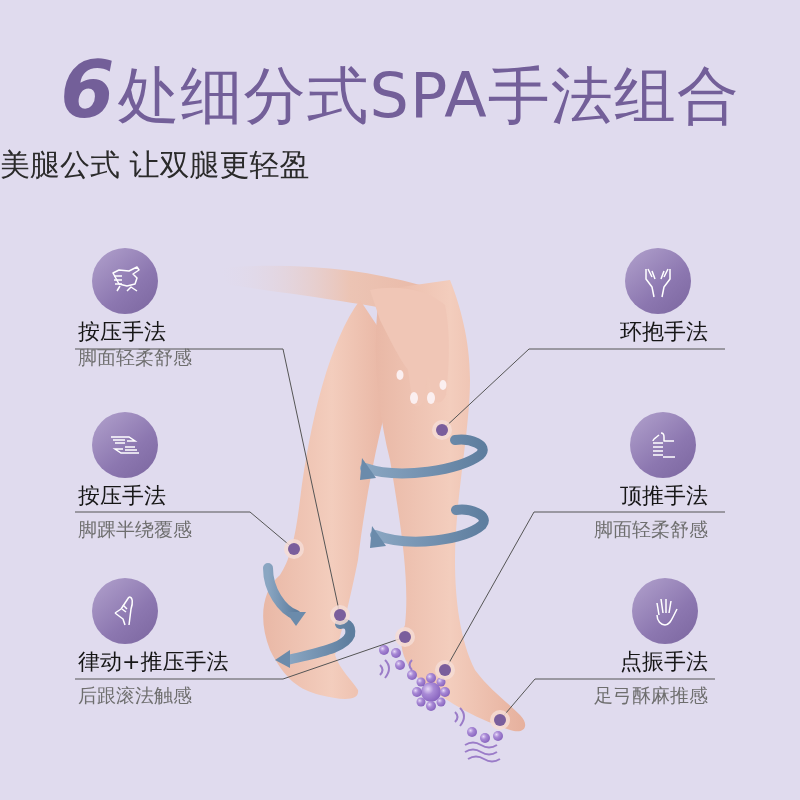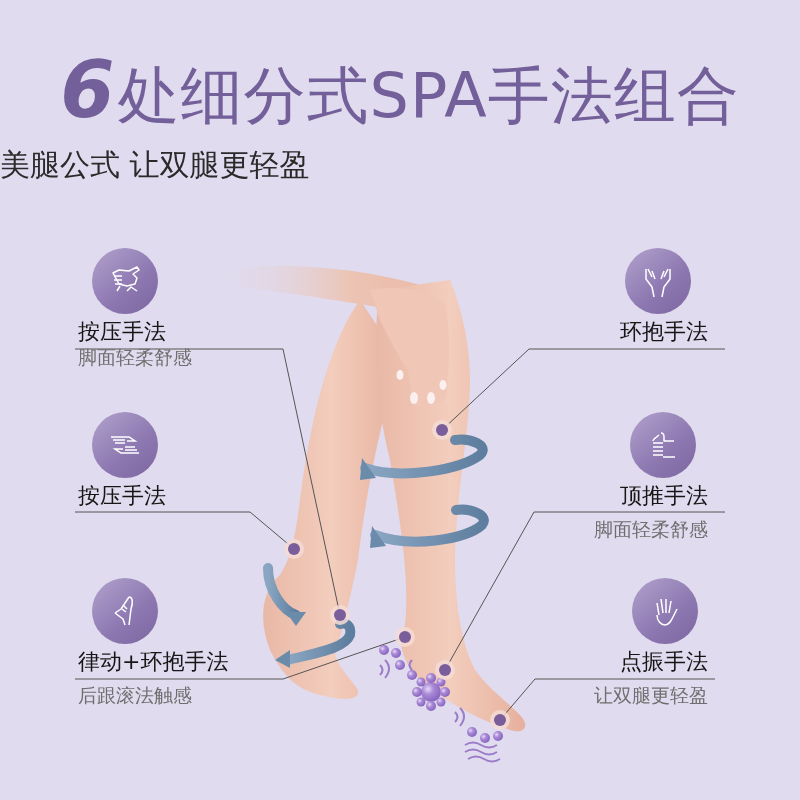--- a/index.html
+++ b/index.html
@@ -165,29 +165,30 @@
   <div class="feat-title" style="left:78px; top:318px;">按压手法</div>
   <div class="feat-desc" style="left:78px; top:344px;">脚面轻柔舒感</div>
 
   <div class="icon-circle" style="left:92px; top:412px;">
     <svg width="40" height="40" viewBox="0 0 40 40" fill="none" stroke="#fff" stroke-width="1.5">
       <path d="M6 12 h18 l6 4 l-8 0 M8 15 h12 M10 18 h10"></path>
       <path d="M34 28 h-18 l-6 -4 l8 0 M32 25 h-12 M30 22 h-10"></path>
     </svg>
   </div>
   <div class="feat-title" style="left:78px; top:482px;">按压手法</div>
+  <div class="feat-desc" style="left:78px; top:516px;">脚踝半绕覆感</div>
 
   <div class="icon-circle" style="left:92px; top:578px;">
     <svg width="40" height="40" viewBox="0 0 40 40" fill="none" stroke="#fff" stroke-width="1.5" stroke-linejoin="round">
       <path d="M24 6 c4 0 4 6 2 12 l-2 16 M10 22 l8 6 l2 6"></path>
       <path d="M24 6 l-8 12 l-6 4"></path>
       <path d="M18 14 l4 4 M17 18 l4 3"></path>
     </svg>
   </div>
-  <div class="feat-title" style="left:78px; top:648px;">律动+环抱手法</div>
+  <div class="feat-title" style="left:78px; top:648px;">律动+推压手法</div>
   <div class="feat-desc" style="left:78px; top:682px;">后跟滚法触感</div>
 
   <div class="icon-circle" style="left:625px; top:248px;">
     <svg width="40" height="40" viewBox="0 0 40 40" fill="none" stroke="#fff" stroke-width="1.5" stroke-linejoin="round">
       <path d="M8 8 l0 10 l6 8 l2 10 M10 8 l4 8 M14 10 l3 8"></path>
       <path d="M32 8 l0 10 l-6 8 l-2 10 M30 8 l-4 8 M26 10 l-3 8"></path>
     </svg>
   </div>
   <div class="feat-title right" style="right:92px; top:318px;">环抱手法</div>
 
@@ -200,15 +201,15 @@
   <div class="feat-title right" style="right:92px; top:482px;">顶推手法</div>
   <div class="feat-desc right" style="right:92px; top:516px;">脚面轻柔舒感</div>
 
   <div class="icon-circle" style="left:632px; top:578px;">
     <svg width="40" height="40" viewBox="0 0 40 40" fill="none" stroke="#fff" stroke-width="1.5" stroke-linejoin="round">
       <path d="M12 12 l2 12 M16 8 l2 14 M21 8 l0 14 M26 10 l-2 12"></path>
       <path d="M12 24 c0 6 4 10 8 10 c4 0 6 -4 8 -8 l4 -8"></path>
     </svg>
   </div>
   <div class="feat-title right" style="right:92px; top:648px;">点振手法</div>
-  <div class="feat-desc right" style="right:92px; top:682px;">让双腿更轻盈</div>
+  <div class="feat-desc right" style="right:92px; top:682px;">足弓酥麻推感</div>
 
 </div>
 
 </body></html>

